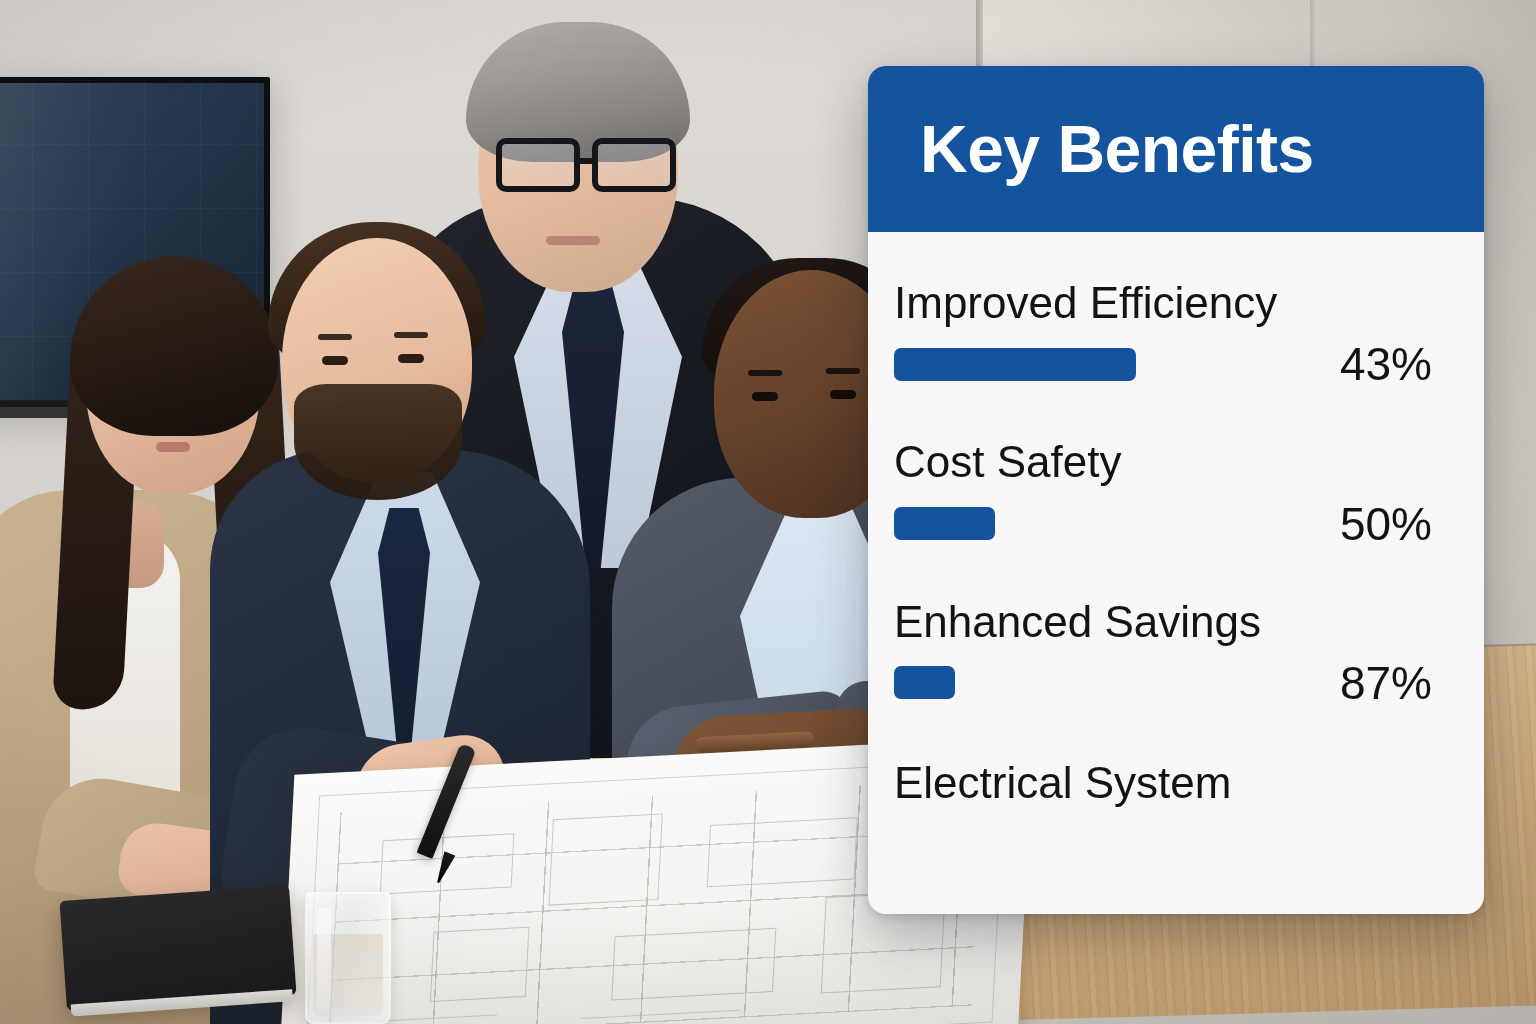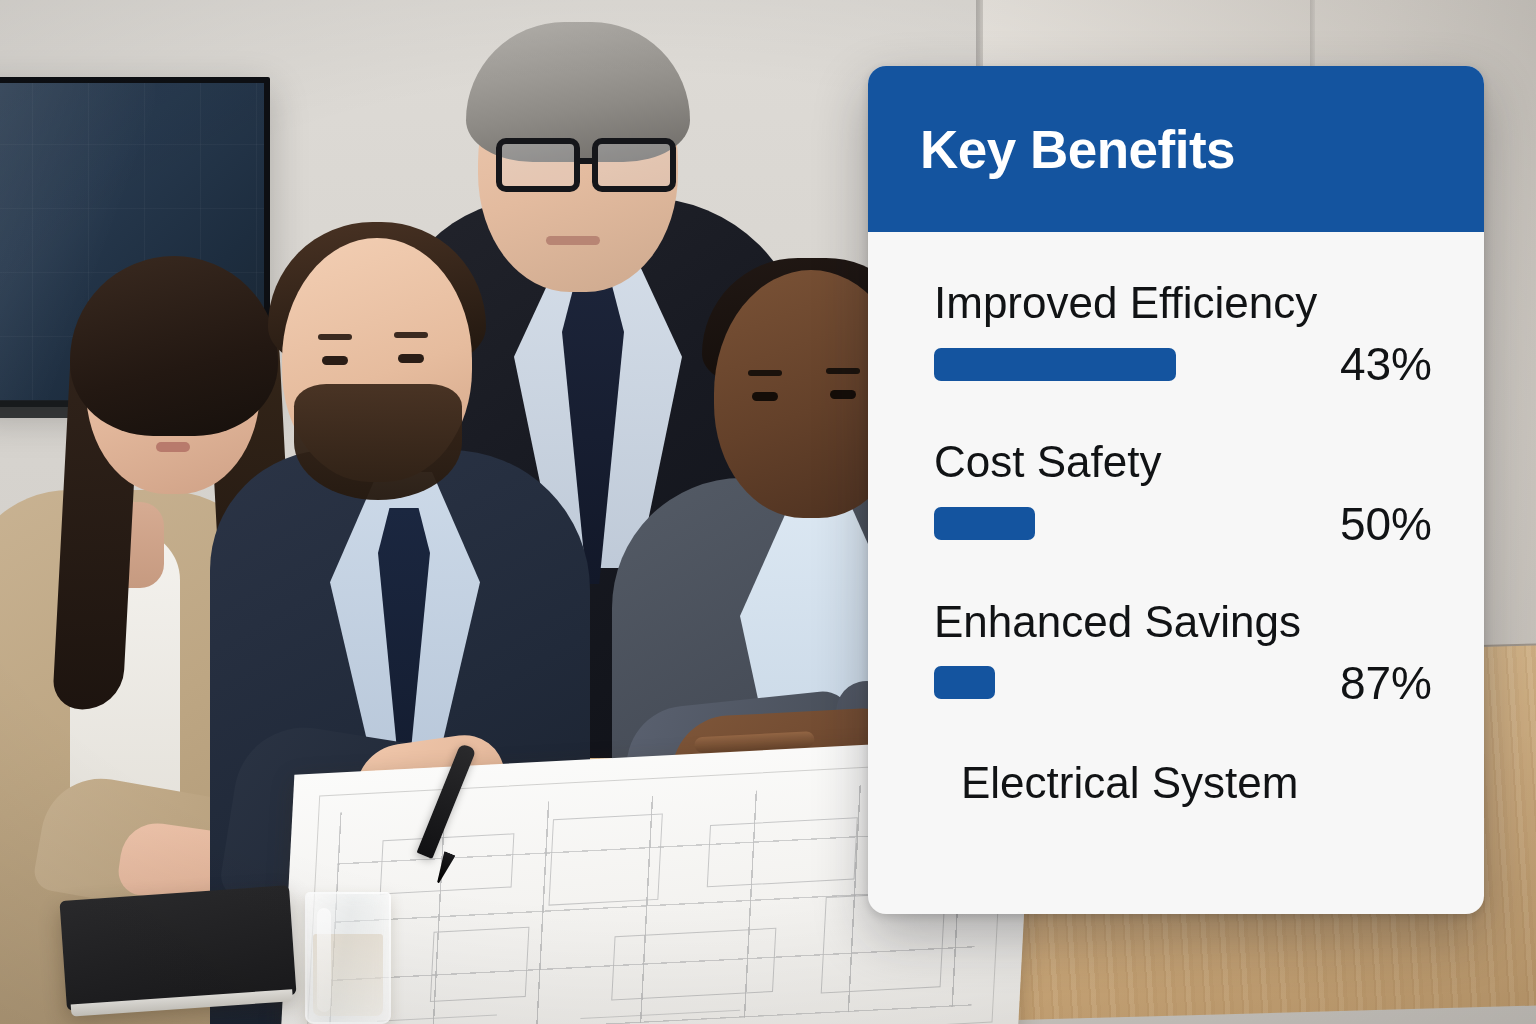--- a/index.html
+++ b/index.html
@@ -359,27 +359,27 @@
     overflow:hidden;
   }
   .card-header {
     height:166px;
     background:#14549f;
     display:flex; align-items:center;
     padding-left:52px;
   }
   .card-title {
     color:#ffffff;
-    font-size:53px;
+    font-size:66px;
     font-weight:bold;
     letter-spacing:-.5px;
     line-height:1;
   }
   .card-body {
-    padding:46px 52px 0 66px;
+    padding:46px 52px 0 26px;
   }
   .benefit { margin-bottom:6px; }
   .benefit-label {
     font-size:44px;
     color:#111315;
     line-height:1.12;
     white-space:nowrap;
   }
   .benefit-row {
     display:flex; align-items:center; justify-content:space-between;
@@ -391,21 +391,21 @@
   .fill {
     position:absolute; left:0; top:0; height:33px;
     background:#14549f;
     border-radius:7px;
   }
   .benefit-pct {
     font-size:46px; color:#111315; line-height:1;
     min-width:118px; text-align:right;
   }
   .benefit.no-bar { margin-top:58px; }
-  .benefit.no-bar .benefit-label { margin-top:0;margin-left:27px; }
+  .benefit.no-bar .benefit-label { margin-top:0; }
   .gap-1 { height:50px; }
   .gap-2 { height:50px; }
 </style>
 </head>
 <body>
 
 <div id="scene">
 
   <div class="wall"></div>
   <div class="wall-panel-right"></div>

